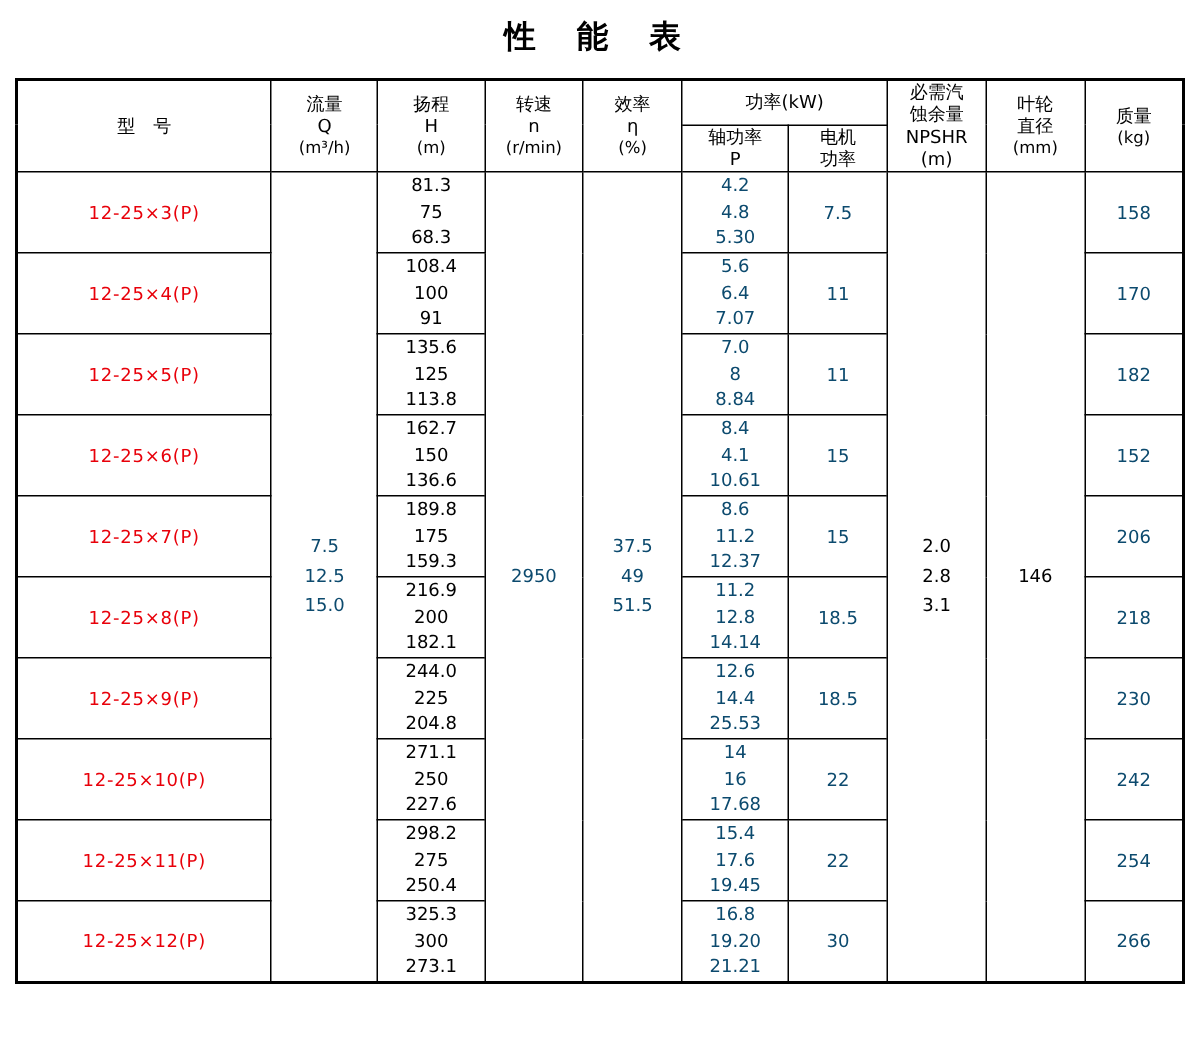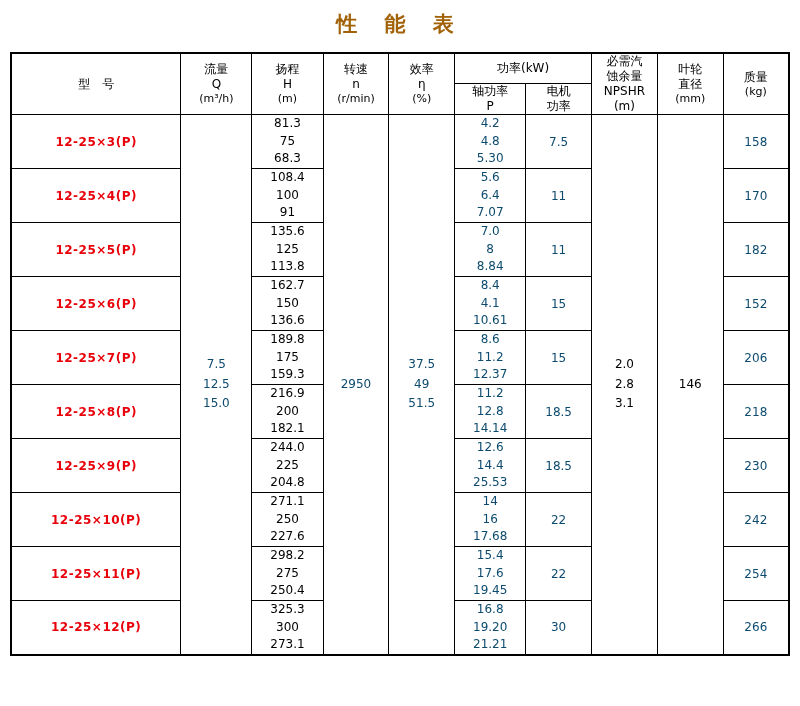--- a/index.html
+++ b/index.html
@@ -15,21 +15,21 @@
     position: relative;
     overflow: hidden;
   }
   .page-title {
     text-align: center;
     font-size: 21px;
     font-weight: bold;
     letter-spacing: 10px;
     margin-top: 10px;
     margin-bottom: 14px;
-    color: #a16207;
+    color: #000000;
     font-family: "DejaVu Sans", sans-serif;
   }
   .table-wrap {
     padding: 0 10px;
   }
   table.perf {
     border-collapse: collapse;
     width: 780px;
     table-layout: fixed;
     border: 2px solid #000;
@@ -59,21 +59,20 @@
   .hdr-small {
     font-size: 12px;
     line-height: 1.25;
     padding: 4px 2px;
   }
   .model {
     color: #e8000a;
     font-size: 13px;
     letter-spacing: 0.5px;
     white-space: nowrap;
-    font-weight: bold;
   }
   .red {
     color: #0c4a6e;
   }
   .multi {
     line-height: 1.45;
     font-size: 12.5px;
     padding: 4px 0;
   }
   .center-col {

